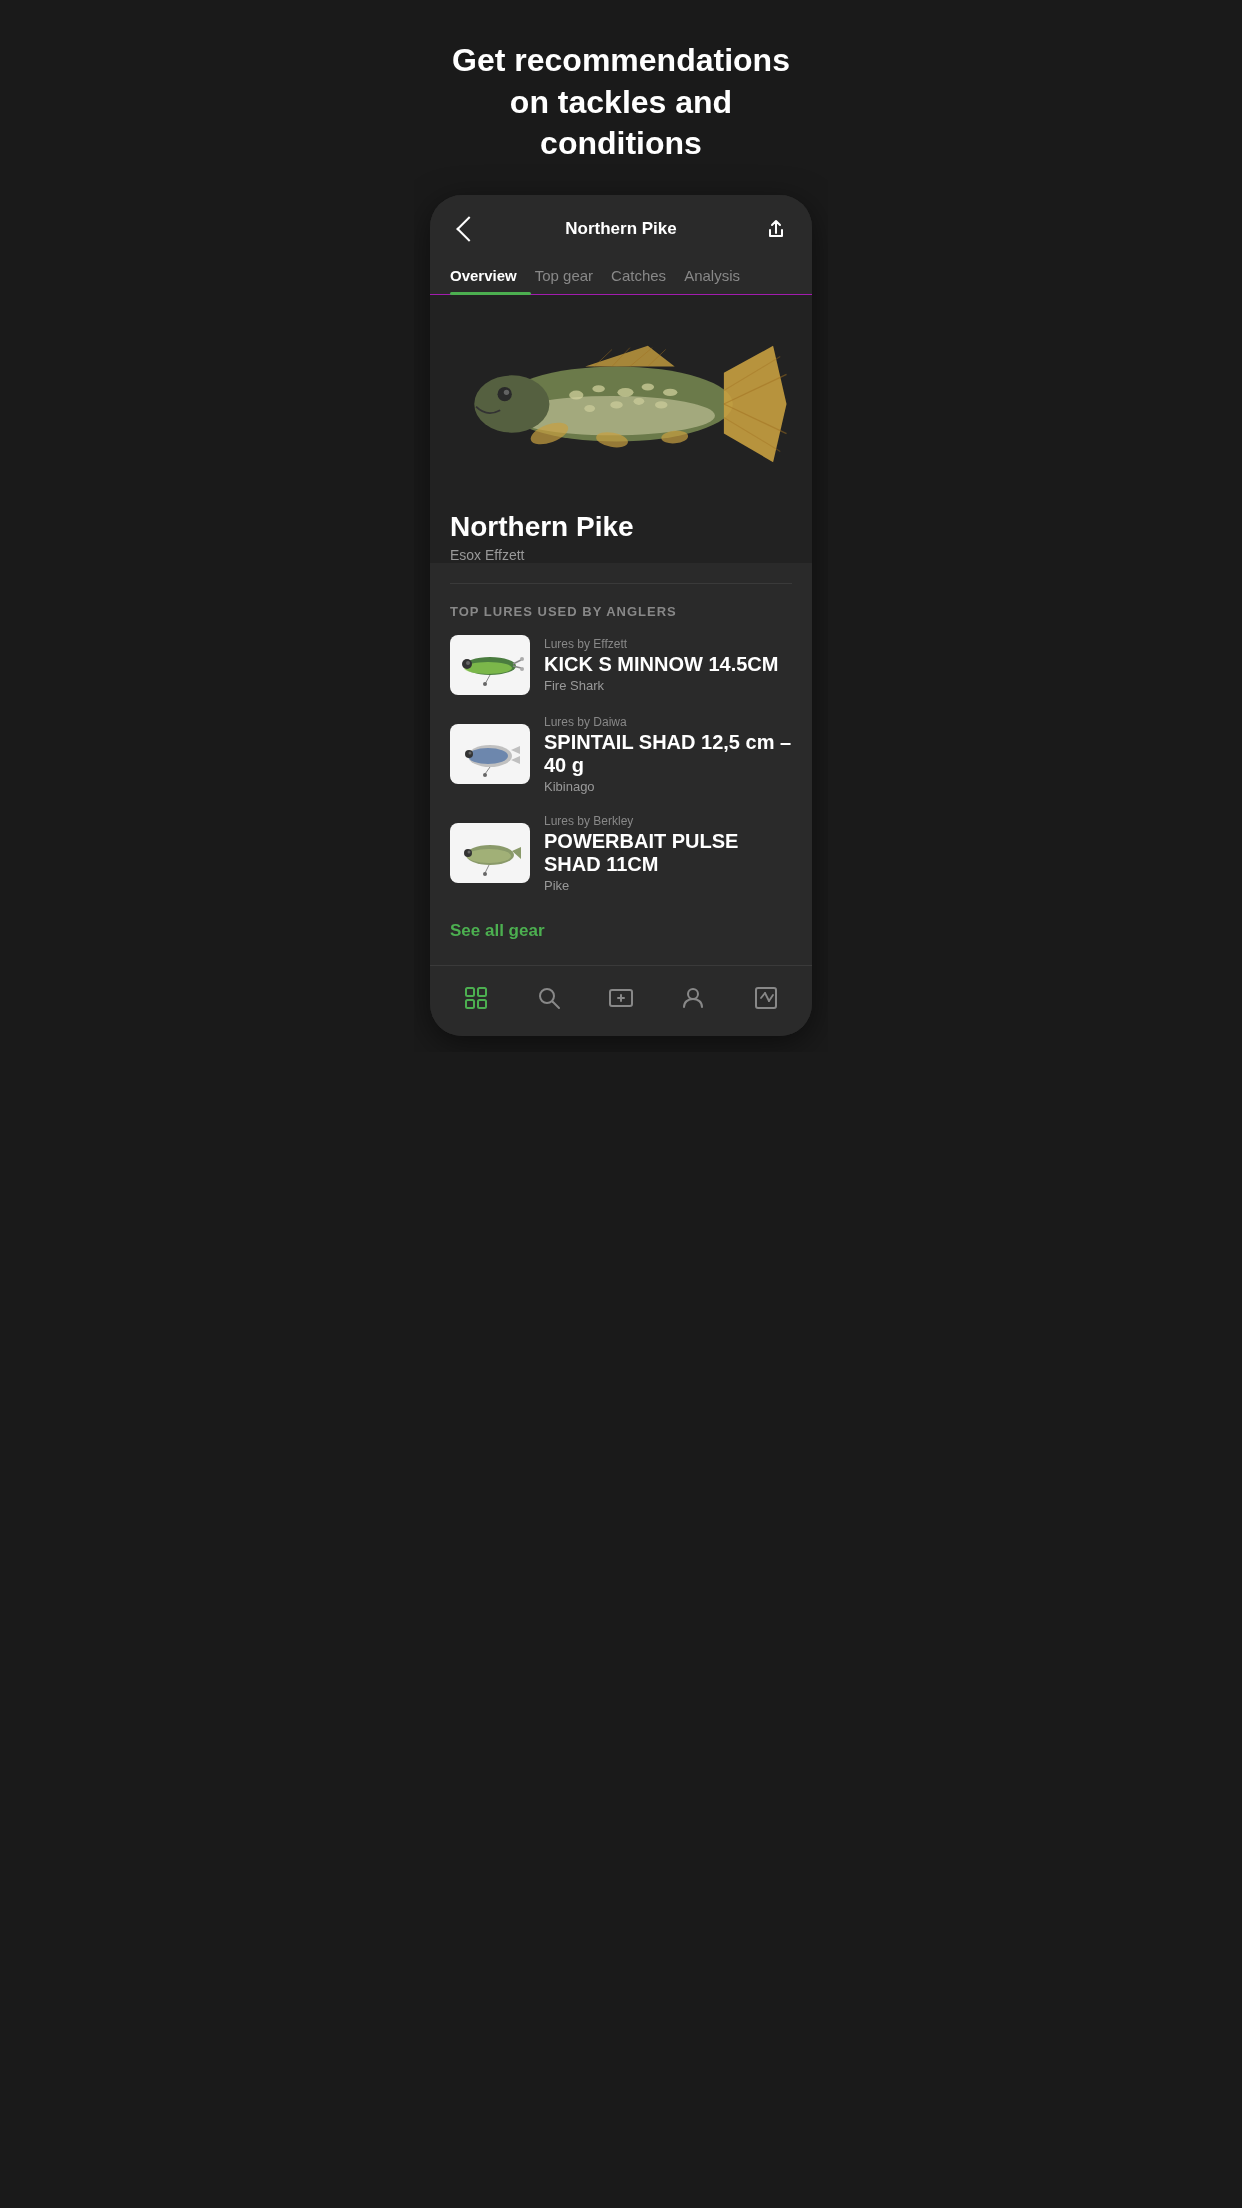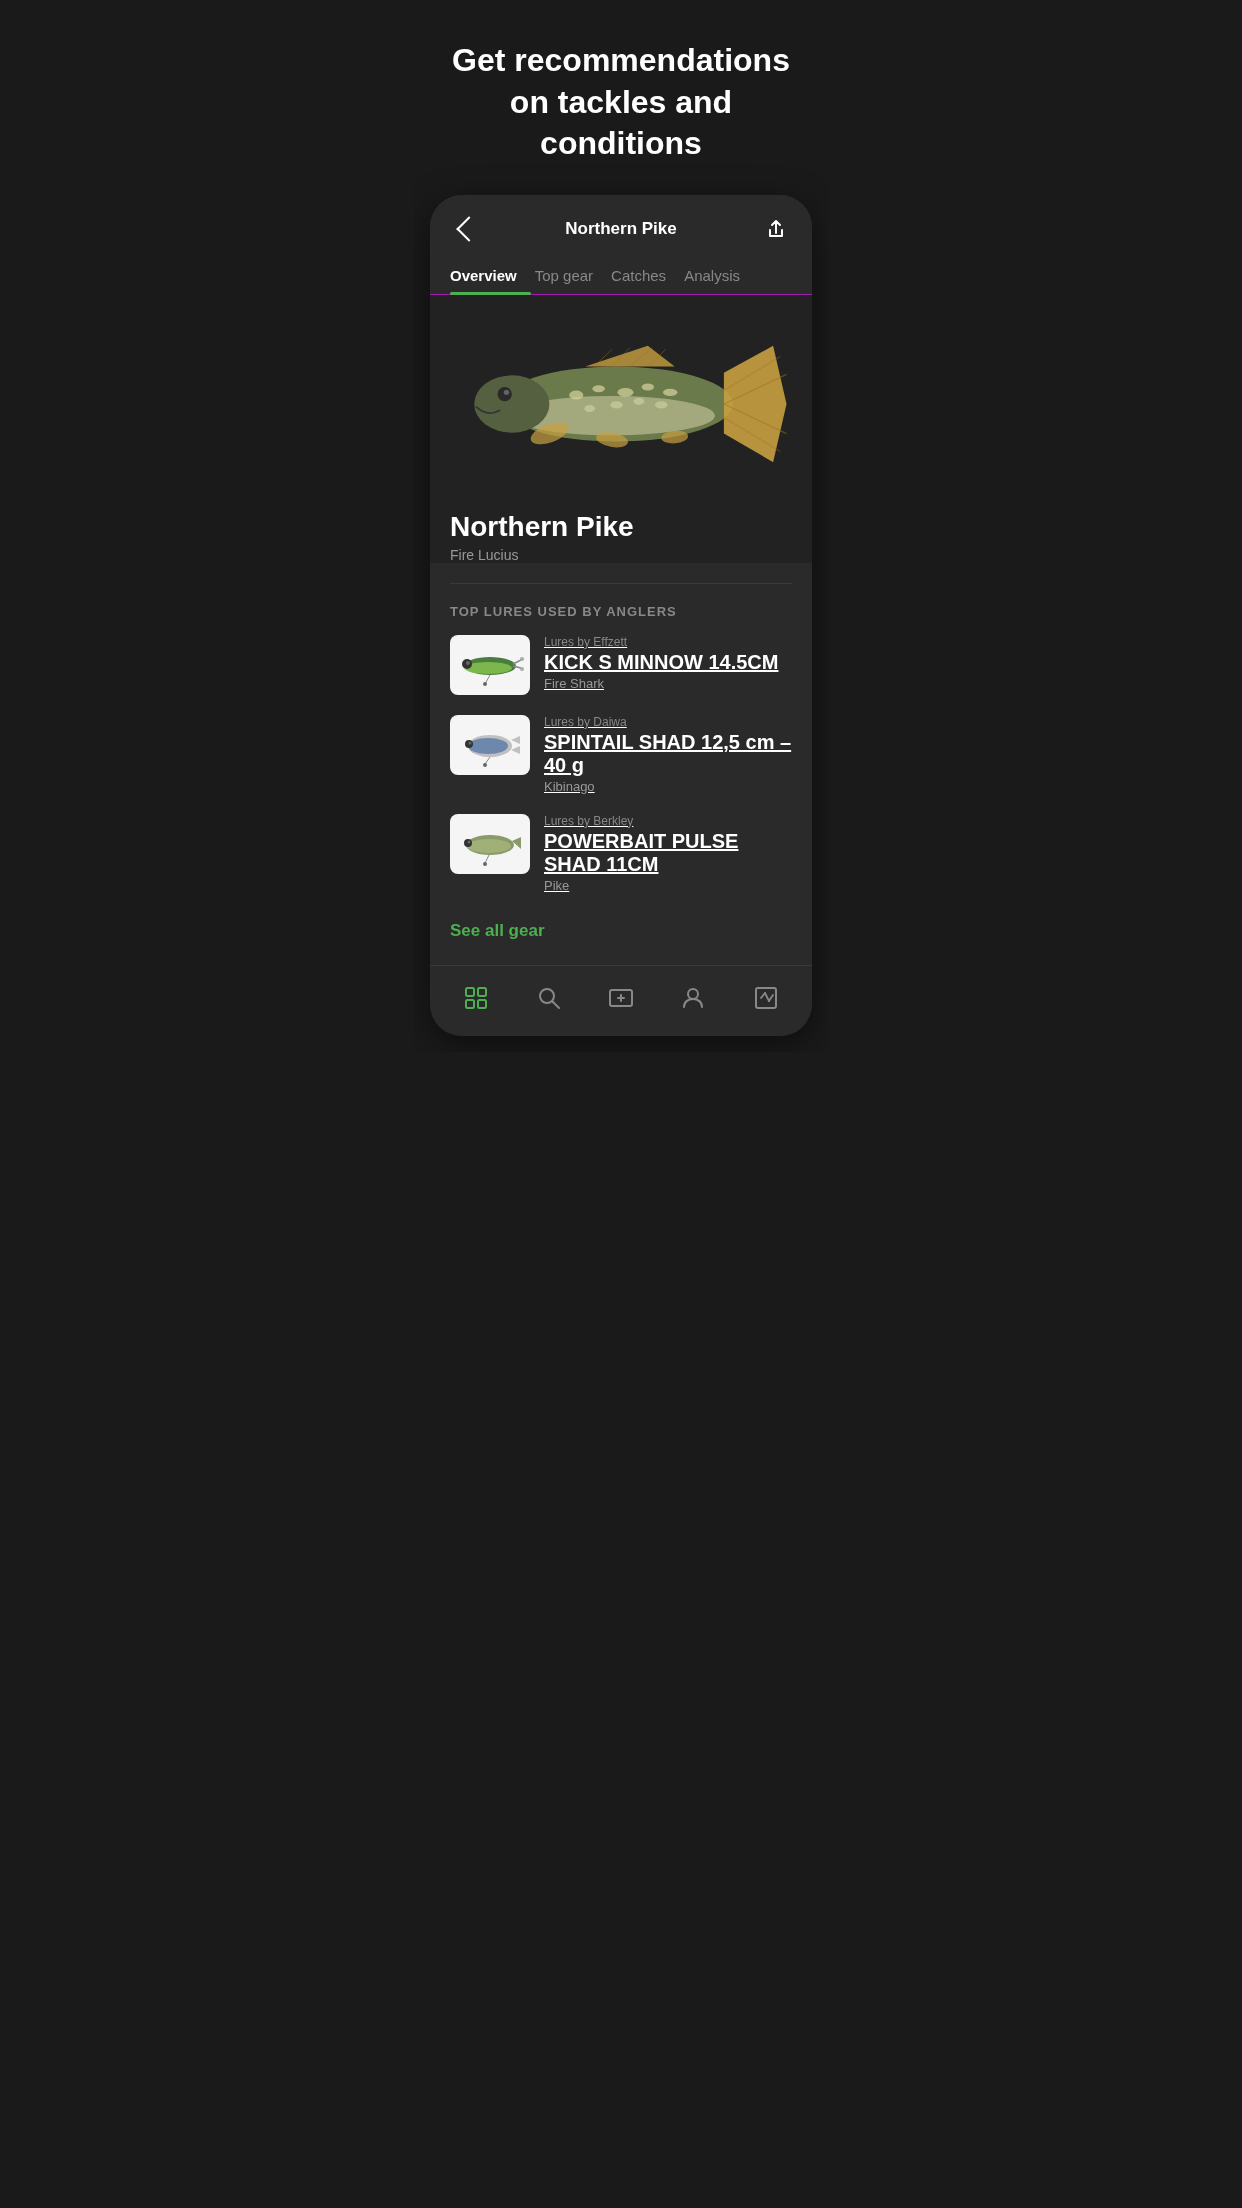--- a/index.html
+++ b/index.html
@@ -152,23 +152,22 @@
       font-size: 13px;
       font-weight: 700;
       color: #888;
       letter-spacing: 1px;
       text-transform: uppercase;
       margin-bottom: 16px;
     }
 
     .lure-item {
       display: flex;
-      align-items: flex-start;
+      align-items: center;
       margin-bottom: 20px;
-      text-decoration: underline;
     }
 
     .lure-image {
       width: 80px;
       height: 60px;
       background: #f5f5f5;
       border-radius: 8px;
       display: flex;
       align-items: center;
       justify-content: center;
@@ -300,21 +299,21 @@
       <ellipse cx="110" cy="128" rx="22" ry="10" fill="#c8a040" opacity="0.7" transform="rotate(-20, 110, 128)"></ellipse>
 
       <ellipse cx="180" cy="135" rx="18" ry="8" fill="#c8a040" opacity="0.7" transform="rotate(10, 180, 135)"></ellipse>
 
       <ellipse cx="250" cy="132" rx="15" ry="7" fill="#c8a040" opacity="0.7" transform="rotate(-5, 250, 132)"></ellipse>
     </svg>
   </div>
 
   <div class="fish-info">
     <div class="fish-common-name">Northern Pike</div>
-    <div class="fish-latin-name">Fire Lucius</div>
+    <div class="fish-latin-name">Esox Effzett</div>
   </div>
 
   <div class="divider"></div>
 
   <div class="lures-section">
     <div class="section-title">TOP LURES USED BY ANGLERS</div>
 
     
     <div class="lure-item">
       <div class="lure-image">

